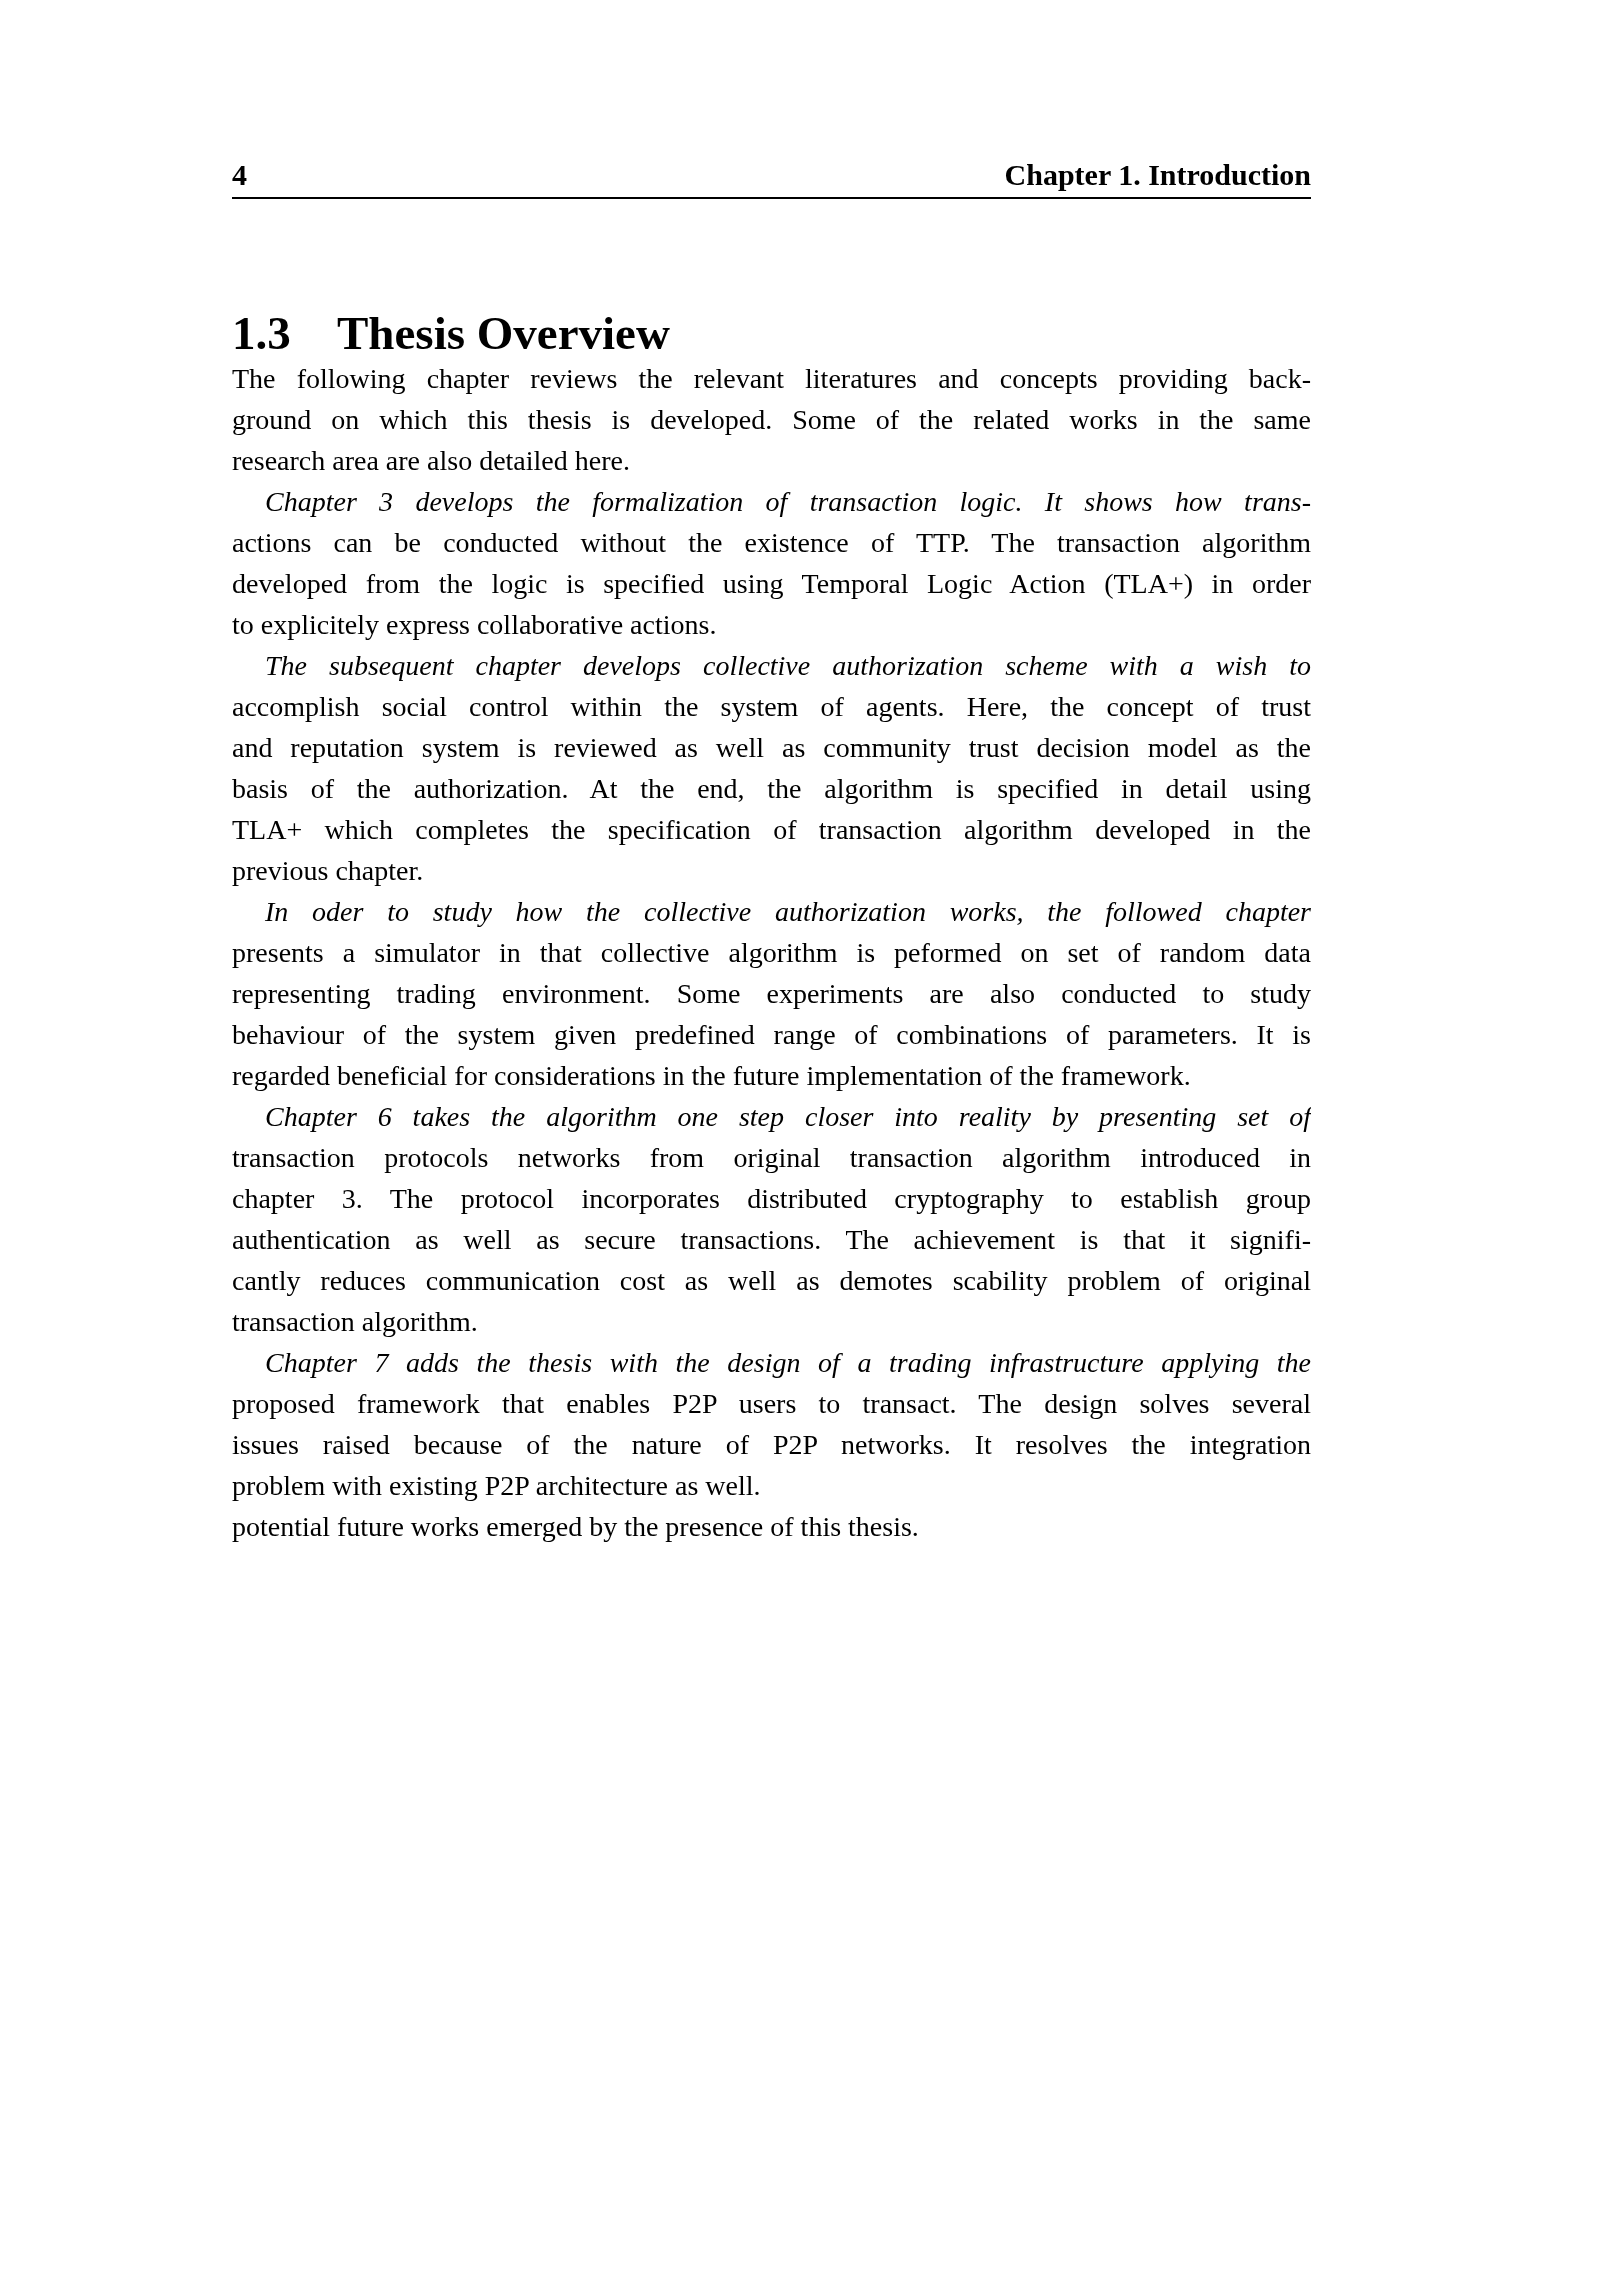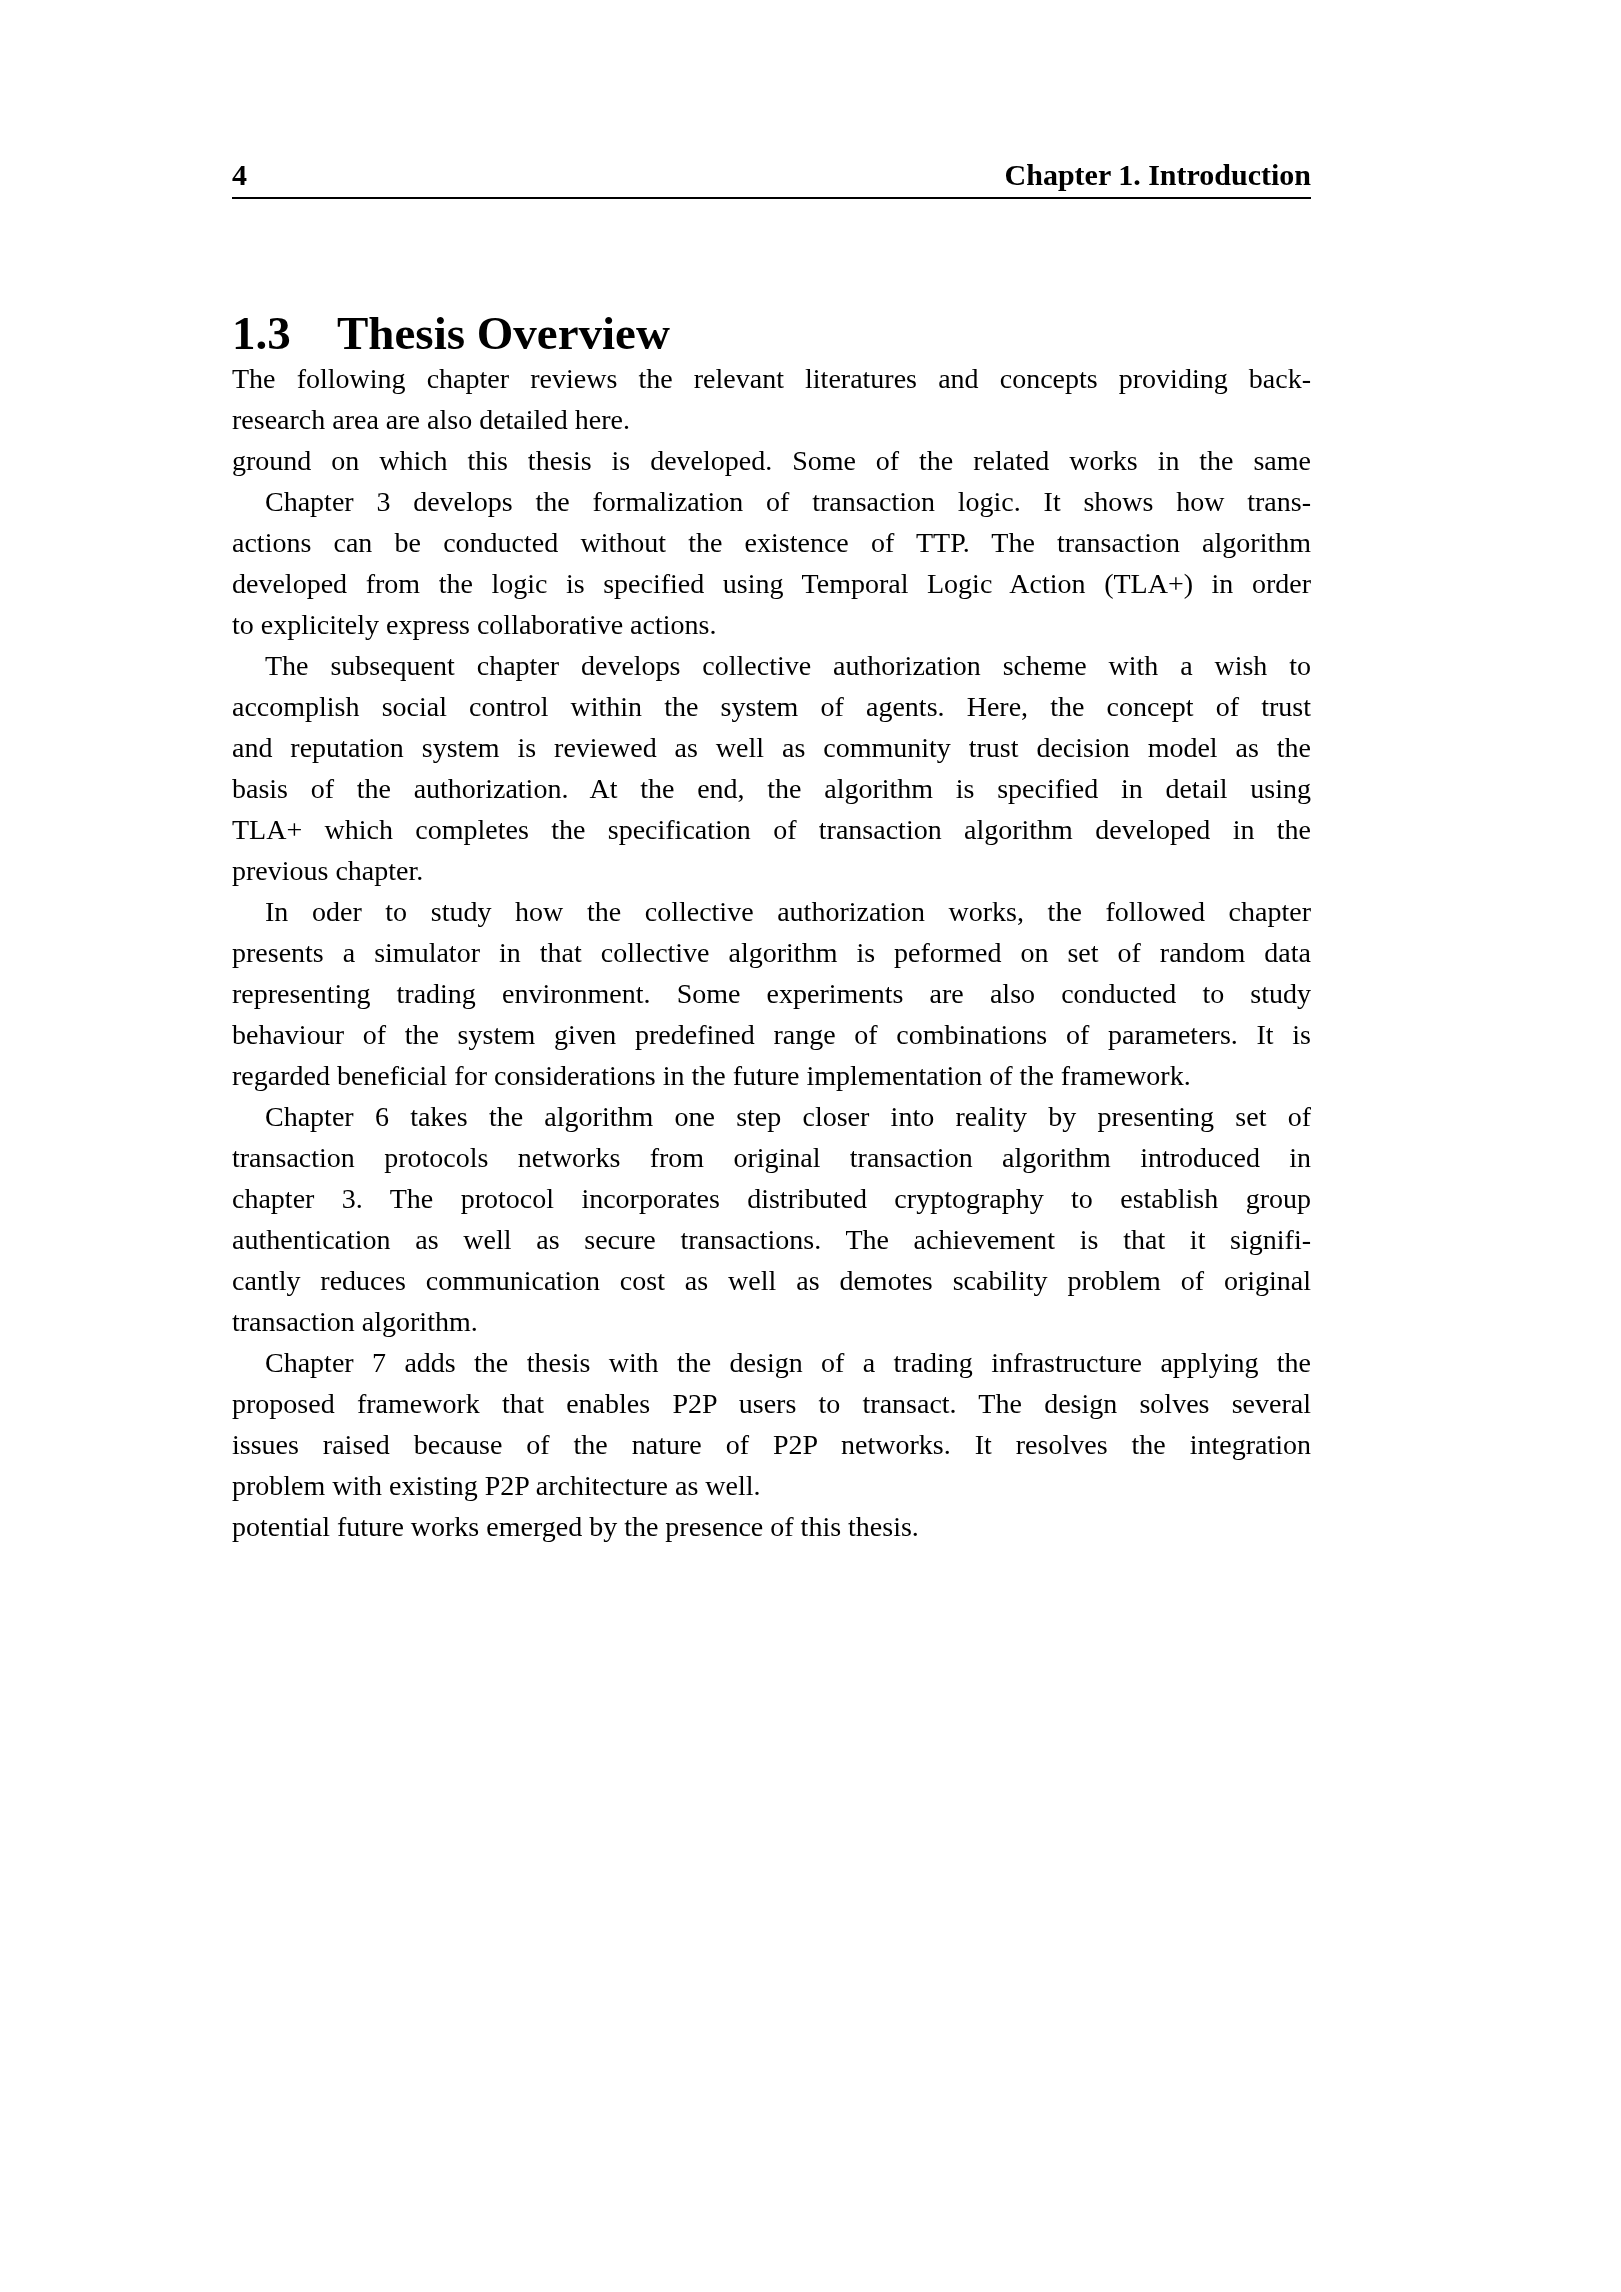--- a/index.html
+++ b/index.html
@@ -63,43 +63,43 @@
   .line {
     text-align: justify;
     text-align-last: justify;
     white-space: normal;
     hyphens: none;
     word-break: normal;
     height: 41px;
     overflow: hidden;
   }
   .line.final { text-align-last: left; }
-  .line.indent { text-indent: 33px; }
+  .line.indent { text-indent: 33px; font-style: italic; }
 </style>
 </head>
 <body>
 
 <div class="page">
 
   <div class="running-head">
     <span>4</span>
     <span>Chapter 1. Introduction</span>
   </div>
 
   <div class="head-rule"></div>
 
   <div class="section-heading">
     <span class="section-number">1.3</span><span>Thesis Overview</span>
   </div>
 
   <div class="body-text">
       <div class="paragraph">
         <div class="line">The following chapter reviews the relevant literatures and concepts providing back-</div>
+        <div class="line">ground on which this thesis is developed.  Some of the related works in the same</div>
         <div class="line final">research area are also detailed here.</div>
-        <div class="line">ground on which this thesis is developed.  Some of the related works in the same</div>
       </div>
       <div class="paragraph">
         <div class="line indent">Chapter 3 develops the formalization of transaction logic.  It shows how trans-</div>
         <div class="line">actions can be conducted without the existence of TTP. The transaction algorithm</div>
         <div class="line">developed from the logic is specified using Temporal Logic Action (TLA+) in order</div>
         <div class="line final">to explicitely express collaborative actions.</div>
       </div>
       <div class="paragraph">
         <div class="line indent">The subsequent chapter develops collective authorization scheme with a wish to</div>
         <div class="line">accomplish social control within the system of agents.  Here, the concept of trust</div>

